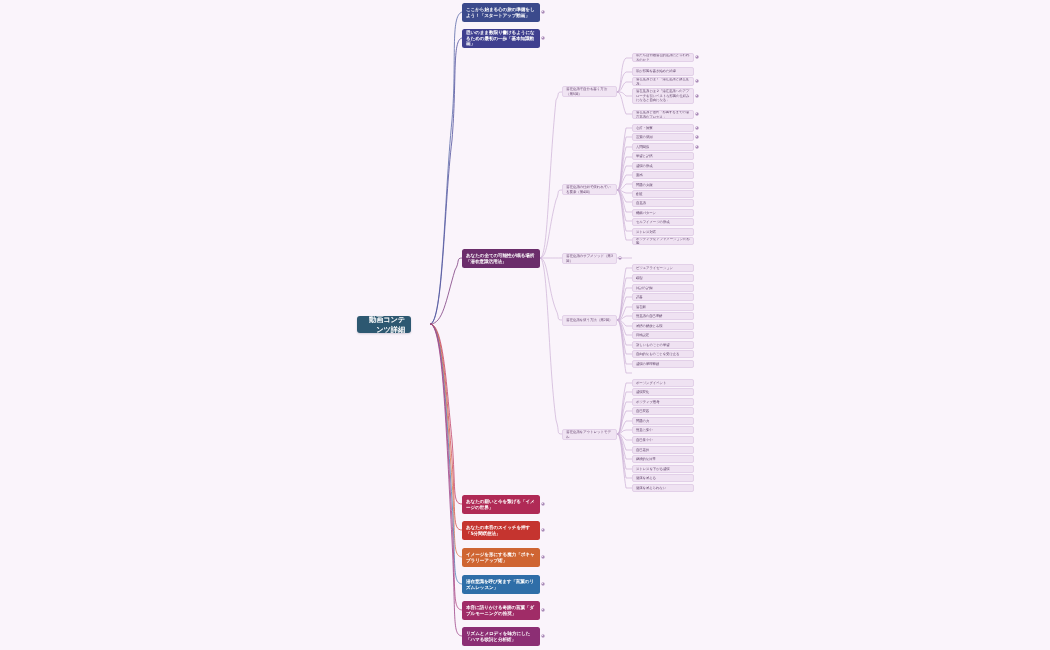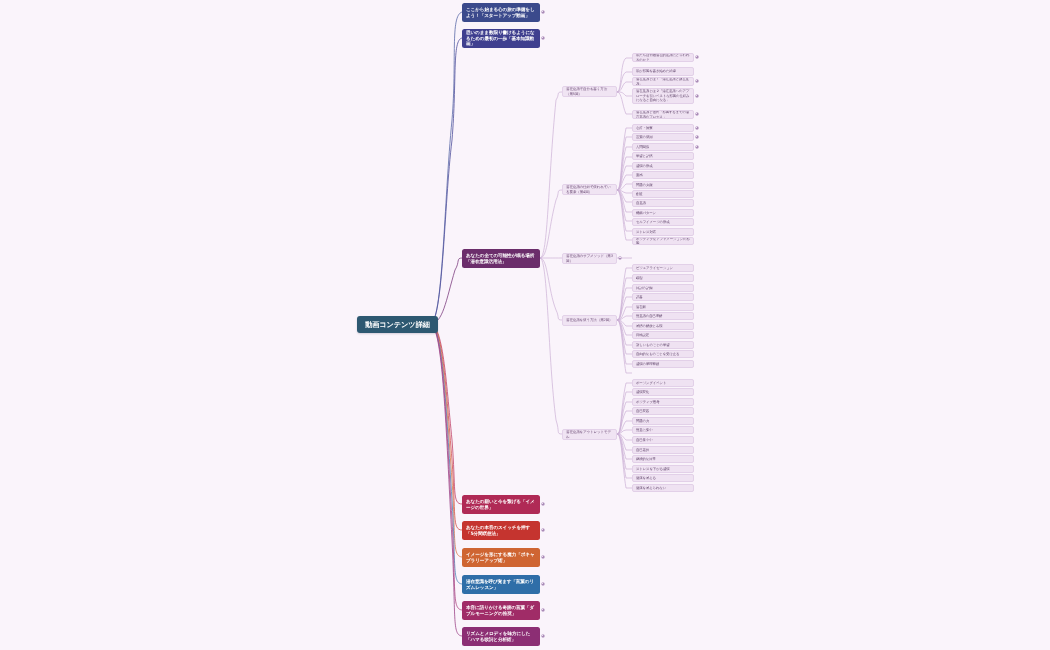--- a/index.html
+++ b/index.html
@@ -159,21 +159,21 @@
       <path d="M617 434 C 622 434, 622 430, 626 430 L 632 430"></path>
       <path d="M617 434 C 622 434, 622 436, 626 440 L 632 440"></path>
       <path d="M617 434 C 622 434, 622 440, 626 450 L 632 450"></path>
       <path d="M617 434 C 622 434, 622 446, 626 459 L 632 459"></path>
       <path d="M617 434 C 622 434, 622 452, 626 469 L 632 469"></path>
       <path d="M617 434 C 622 434, 622 458, 626 478 L 632 478"></path>
       <path d="M617 434 C 622 434, 622 464, 626 488 L 632 488"></path>
     </g>
   </svg>
 
-  <div class="node root" style="left:357px; top:316px; width:81px; height:17px;">
+  <div class="node root" style="left:357px; top:316px; width:54px; height:17px;text-align:right;">
     <span>動画コンテンツ詳細</span>
   </div>
 
   <div class="node topic" style="left:462px; top:3px; width:78px; height:19px; background:#3b4a8c;">
     <span>ここから始まる心の旅の準備をしよう！「スタートアップ動画」</span>
   </div>
   <span class="handle plus" style="left:541px; top:10px;"></span>
 
   <div class="node topic" style="left:462px; top:29px; width:78px; height:19px; background:#3f3f8f;">
     <span>思いのまま数限り書けるようになるための最初の一歩「基本知識動画」</span>

